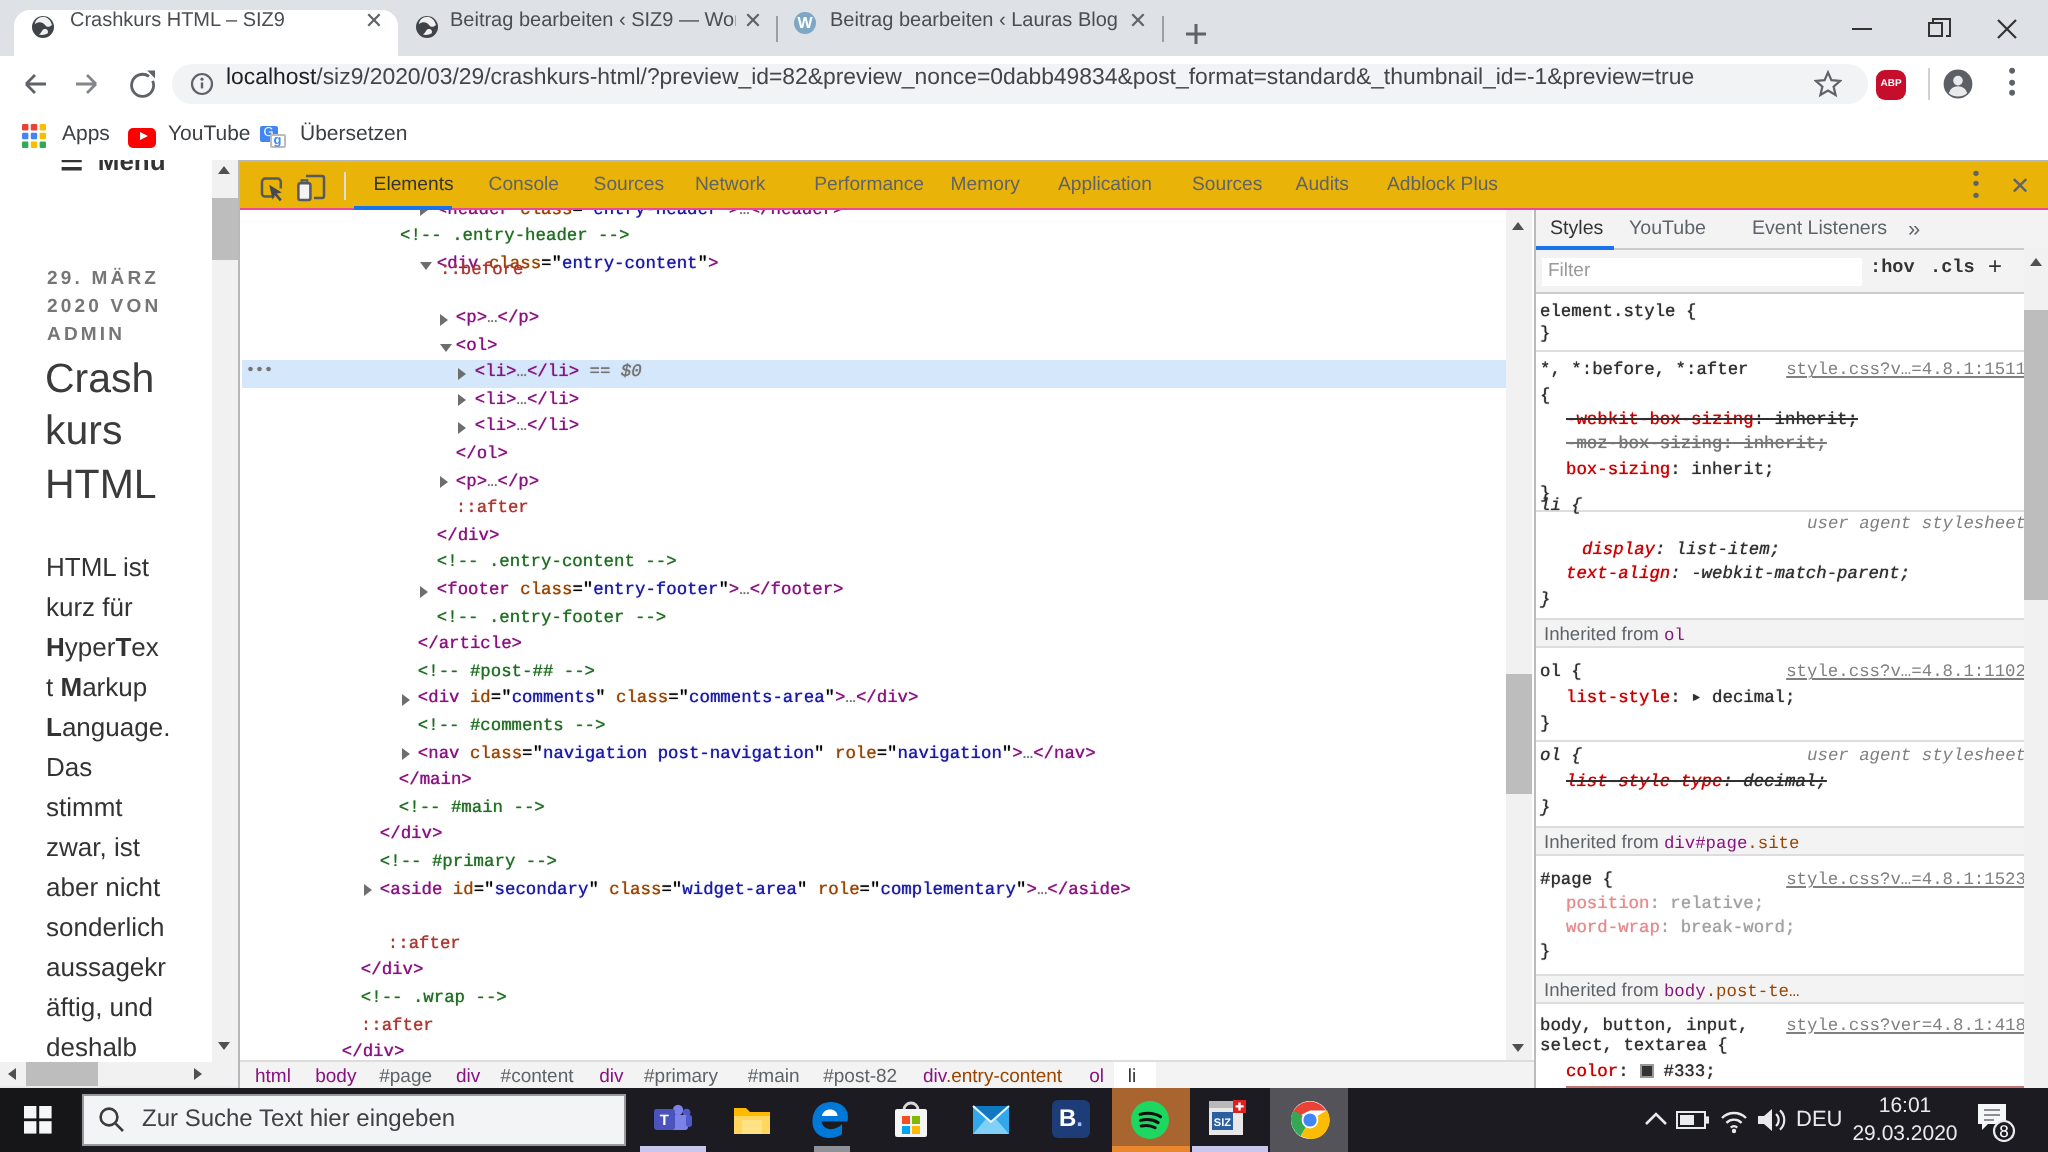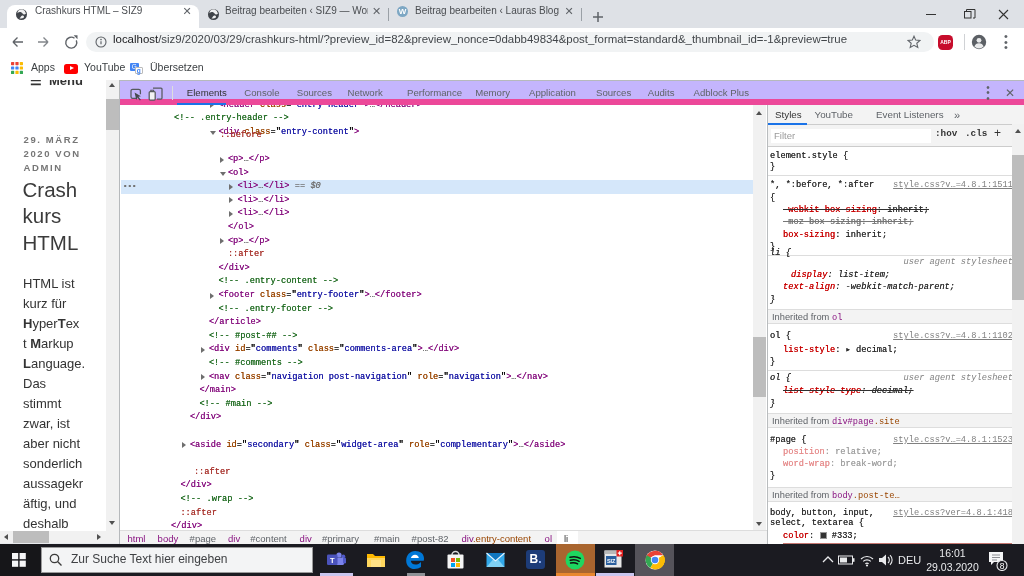--- a/index.html
+++ b/index.html
@@ -22,21 +22,21 @@
 #page{position:absolute;left:0;top:80px;width:119px;height:464px;background:#fff;overflow:hidden}
 #pmeta{position:absolute;left:23.5px;top:132.5px;font-size:9.5px;font-weight:bold;letter-spacing:1.6px;color:#767676;line-height:14px;top:53px}
 #ptitle{position:absolute;left:22.5px;top:96.5px;font-size:20.5px;color:#3b3b3b;line-height:26.6px}
 #ppara{position:absolute;left:23px;top:193.8px;font-size:13px;color:#333;line-height:20px}
 
 .sbtrack{position:absolute;background:#f1f1f1}
 .sbthumb{position:absolute;background:#bdbdbd}
 .sbarrow{position:absolute;width:0;height:0}
 
 #devtools{position:absolute;left:119px;top:80px;width:905px;height:464px;background:#fff;border-left:1px solid #b6b9bc;border-top:1px solid #b6b9bc}
-#dtbar{position:absolute;left:0;top:0;width:905px;height:24px;background:#c4b5fd;border-bottom:6px solid #ec4899}
+#dtbar{position:absolute;left:0;top:0;width:905px;height:24px;background:#eab308;border-bottom:1px solid #ec4899}
 .dttab{position:absolute;top:0;height:24px;line-height:24px;font-size:9.6px;color:#5f6368;white-space:nowrap}
 .dttab.sel{color:#333}
 #elemunderline{position:absolute;left:57px;top:21.5px;width:49px;height:2.5px;background:#1a73e8}
 
 #tree{position:absolute;left:1px;top:24px;width:632px;height:424.6px;overflow:hidden;font-family:"Liberation Mono",monospace;font-size:8.7px;background:#fff;text-shadow:0 0 0.5px}
 .trow{position:absolute;left:0;width:632px;height:13.6px;line-height:13.6px;white-space:nowrap}
 .trow.sel{background:#d5e7fa}
 .mk{position:absolute;top:3.6px;width:0;height:0}
 .mkr{border-left:4.9px solid #6e6e6e;border-top:3.5px solid transparent;border-bottom:3.5px solid transparent}
 .mkd{border-top:4.9px solid #6e6e6e;border-left:3.5px solid transparent;border-right:3.5px solid transparent;top:5.2px}
@@ -185,21 +185,21 @@
 <div class="dttab" style="left:409px">Application</div>
 <div class="dttab" style="left:476px">Sources</div>
 <div class="dttab" style="left:527.8px">Audits</div>
 <div class="dttab" style="left:573.5px">Adblock Plus</div>
 <div id="elemunderline"></div>
 <div class="abs" style="left:866px;top:4px;width:4px;height:16px;color:#5f6368;font-size:10px;line-height:5.4px;text-align:center">•<br>•<br>•</div>
 <div class="abs" style="left:884px;top:5px;width:12px;height:14px;color:#5f6368;font-size:12px;line-height:14px;text-align:center">✕</div>
 </div>
 <div id="tree">
 <div class="trow" style="top:-6.40px;padding-left:97.4px"><span class="mk mkr" style="left:89.4px"></span><span class="tag">&lt;header</span> <span class="attr">class</span>="<span class="val">entry-header</span>"<span class="tag">&gt;</span><span class="gry">…</span><span class="tag">&lt;/header&gt;</span></div>
-<div class="trow" style="top:7.20px;padding-left:53px"><span class="cmt">&lt;!-- .entry-header --&gt;</span></div>
+<div class="trow" style="top:7.20px;padding-left:79px"><span class="cmt">&lt;!-- .entry-header --&gt;</span></div>
 <div class="trow" style="top:20.80px;padding-left:97.4px"><span class="mk mkd" style="left:89.4px"></span><span class="tag">&lt;div</span> <span class="attr">class</span>="<span class="val">entry-content</span>"<span class="tag">&gt;</span></div>
 <div class="trow" style="top:24px;padding-left:99px"><span class="psd">::before</span></div>
 <div class="trow" style="top:48.00px;padding-left:106.9px"><span class="mk mkr" style="left:98.9px"></span><span class="tag">&lt;p&gt;</span><span class="gry">…</span><span class="tag">&lt;/p&gt;</span></div>
 <div class="trow" style="top:61.60px;padding-left:106.9px"><span class="mk mkd" style="left:98.9px"></span><span class="tag">&lt;ol&gt;</span></div>
 <div class="trow sel" style="top:75.20px;padding-left:116.4px"><span class="abs dts" style="left:2px;font-size:7.5px;letter-spacing:0px">•••</span><span class="mk mkr" style="left:108.4px"></span><span class="tag">&lt;li&gt;</span><span class="gry">…</span><span class="tag">&lt;/li&gt;</span><span class="gry"> == <i>$0</i></span></div>
 <div class="trow" style="top:88.80px;padding-left:116.4px"><span class="mk mkr" style="left:108.4px"></span><span class="tag">&lt;li&gt;</span><span class="gry">…</span><span class="tag">&lt;/li&gt;</span></div>
 <div class="trow" style="top:102.40px;padding-left:116.4px"><span class="mk mkr" style="left:108.4px"></span><span class="tag">&lt;li&gt;</span><span class="gry">…</span><span class="tag">&lt;/li&gt;</span></div>
 <div class="trow" style="top:116.00px;padding-left:106.9px"><span class="tag">&lt;/ol&gt;</span></div>
 <div class="trow" style="top:129.60px;padding-left:106.9px"><span class="mk mkr" style="left:98.9px"></span><span class="tag">&lt;p&gt;</span><span class="gry">…</span><span class="tag">&lt;/p&gt;</span></div>
 <div class="trow" style="top:143.20px;padding-left:106.9px"><span class="psd">::after</span></div>
@@ -208,20 +208,21 @@
 <div class="trow" style="top:184.00px;padding-left:97.4px"><span class="mk mkr" style="left:89.4px"></span><span class="tag">&lt;footer</span> <span class="attr">class</span>="<span class="val">entry-footer</span>"<span class="tag">&gt;</span><span class="gry">…</span><span class="tag">&lt;/footer&gt;</span></div>
 <div class="trow" style="top:197.60px;padding-left:97.4px"><span class="cmt">&lt;!-- .entry-footer --&gt;</span></div>
 <div class="trow" style="top:211.20px;padding-left:87.9px"><span class="tag">&lt;/article&gt;</span></div>
 <div class="trow" style="top:224.80px;padding-left:87.9px"><span class="cmt">&lt;!-- #post-## --&gt;</span></div>
 <div class="trow" style="top:238.40px;padding-left:87.9px"><span class="mk mkr" style="left:79.9px"></span><span class="tag">&lt;div</span> <span class="attr">id</span>="<span class="val">comments</span>" <span class="attr">class</span>="<span class="val">comments-area</span>"<span class="tag">&gt;</span><span class="gry">…</span><span class="tag">&lt;/div&gt;</span></div>
 <div class="trow" style="top:252.00px;padding-left:87.9px"><span class="cmt">&lt;!-- #comments --&gt;</span></div>
 <div class="trow" style="top:265.60px;padding-left:87.9px"><span class="mk mkr" style="left:79.9px"></span><span class="tag">&lt;nav</span> <span class="attr">class</span>="<span class="val">navigation post-navigation</span>" <span class="attr">role</span>="<span class="val">navigation</span>"<span class="tag">&gt;</span><span class="gry">…</span><span class="tag">&lt;/nav&gt;</span></div>
 <div class="trow" style="top:279.20px;padding-left:78.4px"><span class="tag">&lt;/main&gt;</span></div>
 <div class="trow" style="top:292.80px;padding-left:78.4px"><span class="cmt">&lt;!-- #main --&gt;</span></div>
 <div class="trow" style="top:306.40px;padding-left:68.9px"><span class="tag">&lt;/div&gt;</span></div>
+<div class="trow" style="top:320.00px;padding-left:68.9px"><span class="cmt">&lt;!-- #primary --&gt;</span></div>
 <div class="trow" style="top:333.60px;padding-left:68.9px"><span class="mk mkr" style="left:60.9px"></span><span class="tag">&lt;aside</span> <span class="attr">id</span>="<span class="val">secondary</span>" <span class="attr">class</span>="<span class="val">widget-area</span>" <span class="attr">role</span>="<span class="val">complementary</span>"<span class="tag">&gt;</span><span class="gry">…</span><span class="tag">&lt;/aside&gt;</span></div>
 <div class="trow" style="top:360.80px;padding-left:72.9px"><span class="psd">::after</span></div>
 <div class="trow" style="top:374.40px;padding-left:59.4px"><span class="tag">&lt;/div&gt;</span></div>
 <div class="trow" style="top:388.00px;padding-left:59.4px"><span class="cmt">&lt;!-- .wrap --&gt;</span></div>
 <div class="trow" style="top:401.60px;padding-left:59.4px"><span class="psd">::after</span></div>
 <div class="trow" style="top:415.20px;padding-left:49.9px"><span class="tag">&lt;/div&gt;</span></div>
 </div>
 <div class="sbtrack" style="left:633px;top:24px;width:13px;height:424.6px"></div>
 <div class="sbarrow" style="left:636.3px;top:30px;border-bottom:4.5px solid #505050;border-left:3.4px solid transparent;border-right:3.4px solid transparent"></div>
 <div class="sbthumb" style="left:633px;top:256px;width:13px;height:60px"></div>

